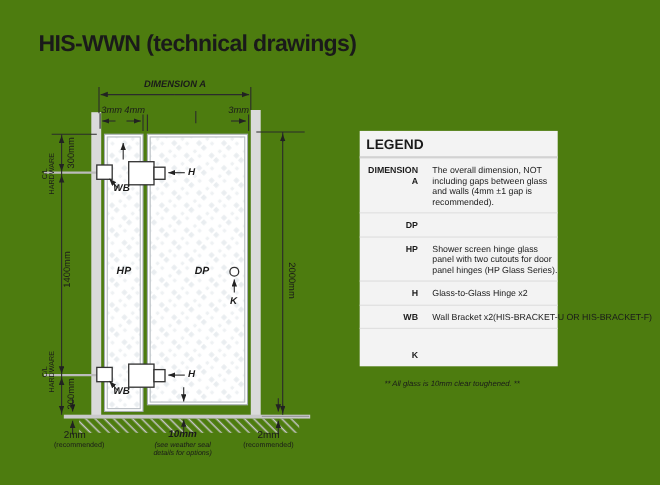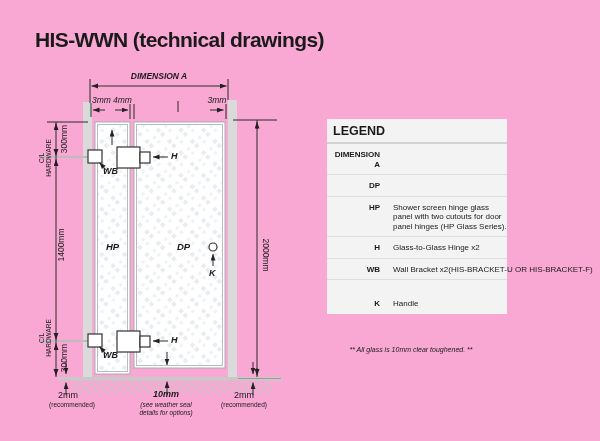--- a/index.html
+++ b/index.html
@@ -1,16 +1,16 @@
 <!DOCTYPE html>
 <html><head>
 <meta charset="utf-8">
 <style>
   html,body{margin:0;padding:0;background:#fff;}
-  #page{position:relative;width:600px;height:441px;background:#f9a8d4;overflow:hidden;
+  #page{position:relative;width:600px;height:441px;background:#4d7c0f;overflow:hidden;
         font-family:"Liberation Sans",sans-serif;color:#1a1a1a;}
   .t{position:absolute;white-space:nowrap;color:#1a1a1a;}
   .ctr{transform:translateX(-50%);}
   .rot{transform:translate(-50%,-50%) rotate(-90deg);}
   .rotcw{transform:translate(-50%,-50%) rotate(90deg);}
   .bi{font-style:italic;font-weight:bold;}
   #title{left:35px;top:28px;font-size:21px;font-weight:bold;letter-spacing:-0.6px;}
   #dimA{left:159px;top:71px;font-size:8.5px;font-style:italic;font-weight:600;}
   .gap{font-size:8.5px;font-style:italic;}
   .dimv{font-size:8.5px;}
@@ -159,20 +159,21 @@
   <div class="t smallit ctr" style="left:166px;top:409px;">details for options)</div>
   <div class="t mm ctr" style="left:244px;top:390px;">2mm</div>
   <div class="t small ctr" style="left:244px;top:401px;">(recommended)</div>
 
   <div id="legend">
     <div id="legend-title">LEGEND</div>
     <div class="lsep-dark"></div>
 
     <div class="lrow">
       <div class="lkey">DIMENSION A</div>
+      <div class="ldesc">The overall dimension, NOT including gaps between glass and walls (4mm ±1 gap is recommended).</div>
     </div>
     <div class="lsep"></div>
 
     <div class="lrow">
       <div class="lkey">DP</div>
     </div>
     <div class="lsep"></div>
 
     <div class="lrow">
       <div class="lkey">HP</div>
@@ -188,19 +189,18 @@
 
     <div class="lrow">
       <div class="lkey">WB</div>
       <div class="ldesc nowrap">Wall Bracket x2(HIS-BRACKET-U OR HIS-BRACKET-F)</div>
     </div>
     <div class="lsep"></div>
 
     <div class="spacer"></div>
     <div class="lrow">
       <div class="lkey">K</div>
-      <div class="ldesc">Handle</div>
     </div>
   </div>
 
   <div class="t ctr" id="footnote">** All glass is 10mm clear toughened. **</div>
 
 </div>
 
 </body></html>

